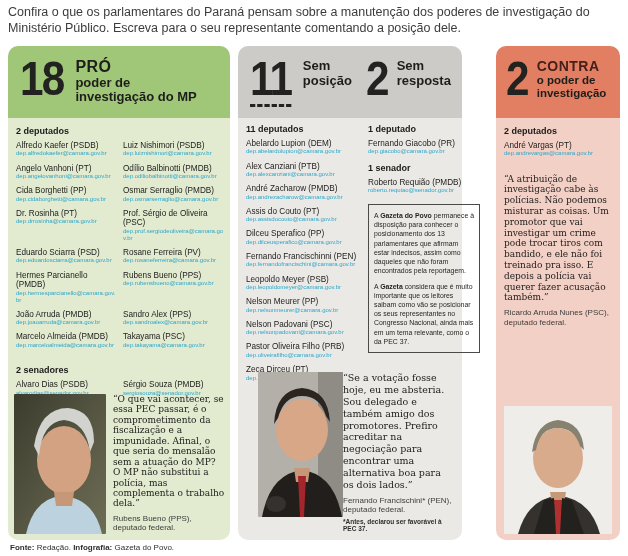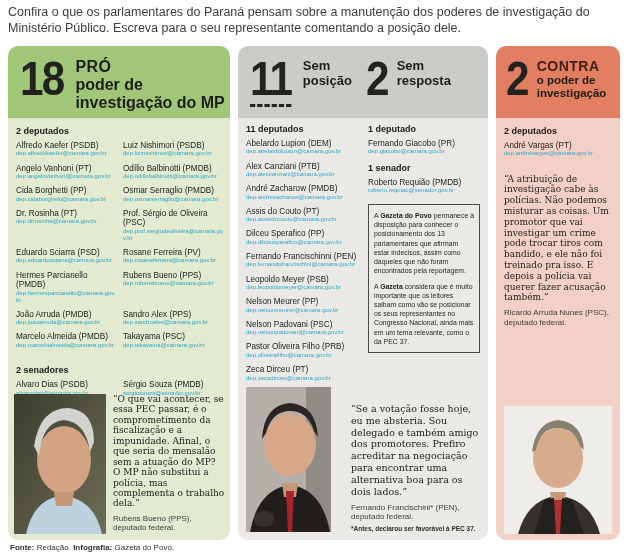--- a/index.html
+++ b/index.html
@@ -6,37 +6,37 @@
   html,body { width:628px; height:556px; background:#ffffff; font-family:"Liberation Sans", sans-serif; }
   #stage { position:relative; width:628px; height:556px; overflow:hidden; background:#ffffff; }
 
   .intro { position:absolute; left:8px; top:4px; width:608px; font-size:12.5px; line-height:1.28; color:#3c3c3a; }
 
   .panel { position:absolute; top:46px; height:494px; border-radius:10px; }
   .panel-header { position:absolute; left:0; right:0; top:0; height:72px; border-radius:10px 10px 0 0; }
   .panel-body   { position:absolute; left:0; right:0; top:72px; bottom:0; border-radius:0 0 10px 10px; }
 
   .panel-pro    { left:8px;   width:222px; }
-  .panel-mid    { left:238px; width:250px; }
+  .panel-mid    { left:238px; width:224px; }
   .panel-contra { left:496px; width:124px; }
 
   .hdr-pro    { background:#a0c677; }
   .body-pro   { background:#e2ead0; }
   .hdr-mid    { background:#cccbc7; }
   .body-mid   { background:#ebe9e5; }
   .hdr-contra { background:#e27e62; }
   .body-contra{ background:#f3d0c5; }
 
   .hdr-group { position:absolute; top:10px; display:flex; align-items:flex-start; gap:6px; }
   .big-num { font-size:48px; font-weight:bold; line-height:0.95; color:#222220; letter-spacing:-2px; transform:scaleX(.88); transform-origin:left top; }
   .big-num.dashed { border-bottom:3px dashed #222220; padding-bottom:2px; }
   .hdr-text { padding-top:3px; }
   .hdr-kicker { font-size:16px; font-weight:bold; letter-spacing:.5px; color:#1d1d1b; line-height:1.05; }
   .hdr-kicker.contra { color:#45201a; font-size:14px; }
-  .hdr-sub { font-size:16px; font-weight:bold; color:#1d1d1b; line-height:1.12; }
+  .hdr-sub { font-size:13px; font-weight:bold; color:#1d1d1b; line-height:1.12; }
 
   .sec-heading { font-size:9px; font-weight:bold; color:#1b1b19; margin-bottom:5px; }
 
   .member { margin-bottom:6px; }
   .member-name { font-size:8.2px; color:#1c1c1a; line-height:1.15; }
   .member-email { font-size:6px; color:#2ba7cb; line-height:1.2; text-decoration:none; display:block; word-break:break-all; }
 
   .pro-content { position:absolute; left:8px; right:6px; top:8px; }
   .pro-grid { display:grid; grid-template-columns:1fr 1fr; column-gap:6px; grid-auto-flow:column; grid-template-rows:repeat(8,auto); }
   .sen-grid { display:grid; grid-template-columns:1fr 1fr; column-gap:6px; margin-top:4px; }
@@ -49,21 +49,21 @@
   .pro-quote { position:absolute; left:6px; right:5px; bottom:6px; display:flex; gap:7px; align-items:flex-start; }
   .pro-quote .photo { flex:0 0 92px; }
 
   .mid-left  { position:absolute; left:8px;  top:6px; width:116px; }
   .mid-right { position:absolute; left:130px; top:6px; width:112px; }
   .mid-right .member { margin-bottom:7px; }
   .note-box { margin-top:10px; border:1px solid #4a4a48; padding:6px 5px; font-size:6.9px; line-height:1.32; color:#1f1f1d; }
   .note-box p { margin-bottom:7px; }
   .note-box p:last-child { margin-bottom:0; }
   .note-bold { font-weight:bold; }
-  .mid-quote { position:absolute; left:8px; right:8px; bottom:8px; display:flex; gap:20px; align-items:flex-end; }
+  .mid-quote { position:absolute; left:20px; right:8px; bottom:8px; display:flex; gap:0; align-items:flex-start; }
   .mid-quote .photo { flex:0 0 85px; }
   .mid-quote .quote-block { font-size:9.5px; line-height:1.25; }
 
   .contra-content { position:absolute; left:8px; right:8px; top:8px; }
   .contra-content .member { margin-bottom:10px; }
   .contra-quote { margin-top:16px; font-size:9px; line-height:1.2; }
   .contra-photo { position:absolute; left:8px; bottom:6px; width:108px; }
 
   .photo svg, .contra-photo svg { display:block; width:100%; height:auto; border-radius:1px; }
 

